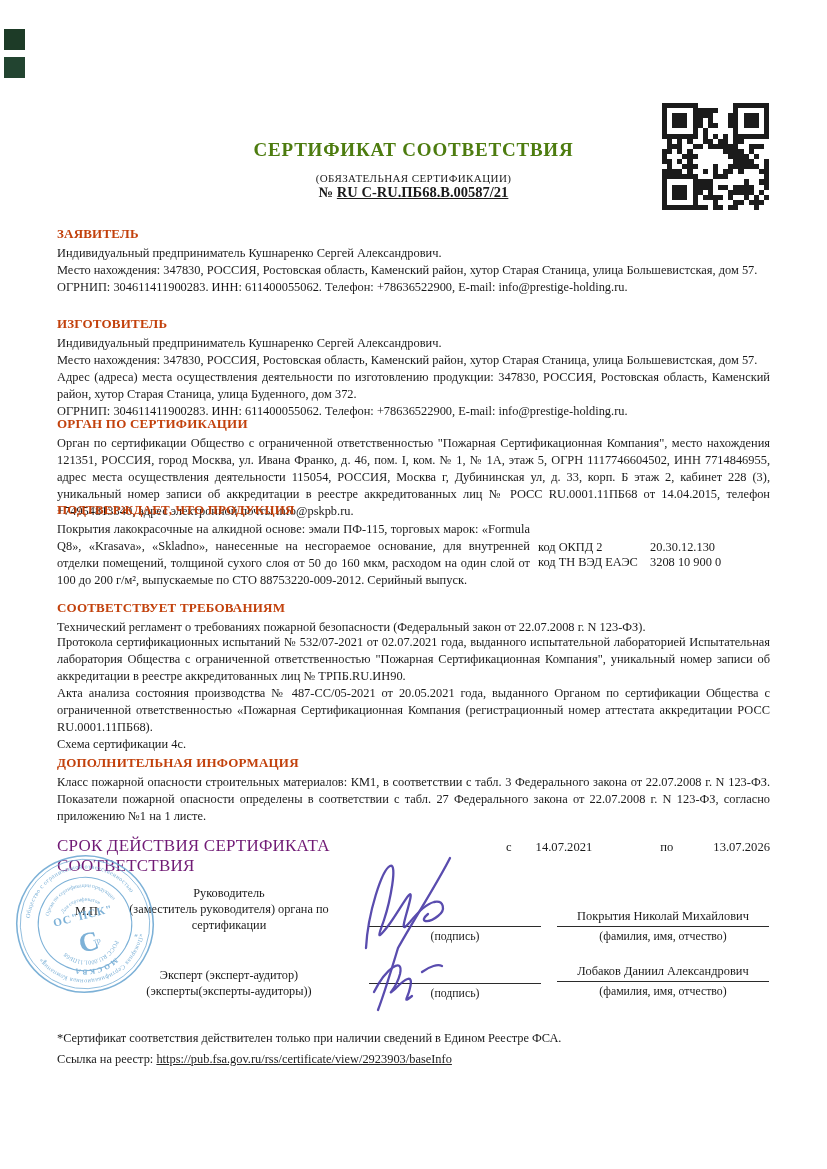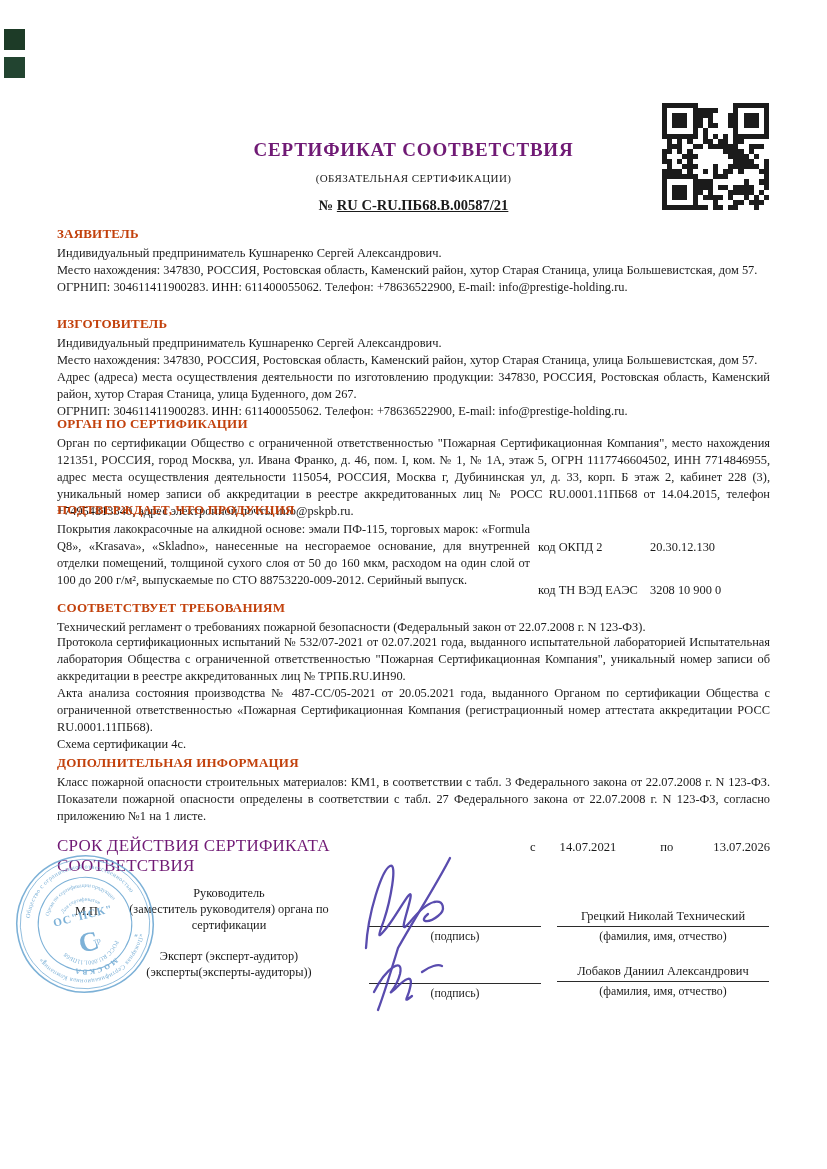--- a/index.html
+++ b/index.html
@@ -3,47 +3,47 @@
 <meta charset="utf-8">
 <style>
   html,body{margin:0;padding:0;background:#ffffff;}
   .page{position:relative;width:827px;height:1169px;background:#ffffff;overflow:hidden;
         font-family:"Liberation Serif","DejaVu Serif",serif;color:#1b1b1b;}
   .corner-mark{position:absolute;left:4px;width:21px;height:21px;}
   .cm1{top:29px;background:#1d3b27;}
   .cm2{top:57px;background:#224430;}
   .qr{position:absolute;left:662px;top:103px;width:107px;height:107px;}
   .header{position:absolute;left:57px;top:139px;width:713px;text-align:center;}
-  .title{font-size:19px;font-weight:700;letter-spacing:.8px;margin:0;color:#701a75;}
+  .title{font-size:19px;font-weight:700;letter-spacing:.8px;margin:0;color:#4d7c0f;}
   .subtitle{font-size:11px;letter-spacing:.4px;margin-top:11px;}
-  .cert-number{font-size:14.5px;font-weight:700;margin-top:13px;}
+  .cert-number{font-size:14.5px;font-weight:700;}
   .cert-number .num{text-decoration:underline;}
   .sec{position:absolute;left:57px;width:713px;}
   .sec h2{font-size:13px;font-weight:700;margin:0 0 3px 0;letter-spacing:.2px;color:#c2410c;}
   .sec p{font-size:12.4px;line-height:17px;margin:0;text-align:justify;}
   .s-applicant{top:226px;} .s-manufacturer{top:316px;} .s-certbody{top:416px;}
   .s-product{top:502px;} .s-requirements{top:600px;} .s-basis{top:634px;}
   .s-additional{top:755px;}
   .product-flex{display:flex;}
   .pdesc{width:473px;}
-  .pcodes{margin-left:8px;flex:1;display:flex;flex-direction:column;gap:28px;
+  .pcodes{margin-left:8px;flex:1;display:flex;flex-direction:column;
           padding-top:19px;font-size:12.4px;}
   .code-row{display:flex;}
   .code-label{width:104px;}
   .code-value{margin-left:8px;}
   .validity{position:absolute;left:57px;top:836px;width:713px;display:flex;
             align-items:baseline;font-size:12.6px;}
   .validity h2{font-size:17px;font-weight:400;margin:0;letter-spacing:.2px;color:#701a75;}
   .v-from-label{margin-left:74px;} .v-from-date{margin-left:24px;}
-  .v-to-label{margin-left:44px;} .v-to-date{margin-left:40px;}
+  .v-to-label{margin-left:68px;} .v-to-date{margin-left:40px;}
   .sigblock{position:absolute;left:57px;top:875px;width:713px;height:165px;font-size:12.3px;}
   .cell{position:absolute;}
   .mp{left:18px;top:29px;}
   .role{left:52px;width:240px;text-align:center;white-space:pre-line;line-height:16px;}
-  .role1{top:10px;} .role2{top:73px;}
+  .role1{top:10px;} .role2{top:92px;}
   .sig-cell{position:absolute;left:312px;width:172px;text-align:center;}
   .sig1{top:51px;} .sig2{top:108px;}
   .sig-cell .ln{height:0;border-bottom:1.3px solid #2b2b2b;}
   .sig-cell .cap,.name-cell .cap{font-size:11.8px;margin-top:2px;}
   .name-cell{position:absolute;left:500px;width:212px;text-align:center;}
   .name1{top:34px;} .name2{top:89px;}
   .name-cell .nm{font-size:12.4px;padding-bottom:2px;border-bottom:1.3px solid #2b2b2b;}
   .stamp{position:absolute;left:12px;top:851px;width:146px;height:146px;opacity:.9;}
   .ink{position:absolute;left:338px;top:852px;width:177px;height:170px;}
   .footer{position:absolute;left:57px;top:1028px;width:713px;font-size:12.4px;line-height:21px;}
@@ -316,21 +316,21 @@
     <h2>ЗАЯВИТЕЛЬ</h2>
     <p>Индивидуальный предприниматель Кушнаренко Сергей Александрович.</p>
     <p>Место нахождения: 347830, РОССИЯ, Ростовская область, Каменский район, хутор Старая Станица, улица Большевистская, дом 57.</p>
     <p>ОГРНИП: 304611411900283. ИНН: 611400055062. Телефон: +78636522900, E-mail: info@prestige-holding.ru.</p>
   </div>
 
   <div class="sec s-manufacturer">
     <h2>ИЗГОТОВИТЕЛЬ</h2>
     <p>Индивидуальный предприниматель Кушнаренко Сергей Александрович.</p>
     <p>Место нахождения: 347830, РОССИЯ, Ростовская область, Каменский район, хутор Старая Станица, улица Большевистская, дом 57.</p>
-    <p>Адрес (адреса) места осуществления деятельности по изготовлению продукции: 347830, РОССИЯ, Ростовская область, Каменский район, хутор Старая Станица, улица Буденного, дом 267.</p>
+    <p>Адрес (адреса) места осуществления деятельности по изготовлению продукции: 347830, РОССИЯ, Ростовская область, Каменский район, хутор Старая Станица, улица Буденного, дом 372.</p>
     <p>ОГРНИП: 304611411900283. ИНН: 611400055062. Телефон: +78636522900, E-mail: info@prestige-holding.ru.</p>
   </div>
 
   <div class="sec s-certbody">
     <h2>ОРГАН ПО СЕРТИФИКАЦИИ</h2>
     <p>Орган по сертификации Общество с ограниченной ответственностью "Пожарная Сертификационная Компания", место нахождения 121351, РОССИЯ, город Москва, ул. Ивана Франко, д. 46, пом. I, ком. № 1, № 1А, этаж 5, ОГРН 1117746604502, ИНН 7714846955, адрес места осуществления деятельности 115054, РОССИЯ, Москва г, Дубининская ул, д. 33, корп. Б этаж 2, кабинет 228 (3), уникальный номер записи об аккредитации в реестре аккредитованных лиц № РОСС RU.0001.11ПБ68 от 14.04.2015, телефон +74954813340, адрес электронной почты info@pskpb.ru.</p>
   </div>
 
   <div class="sec s-product">
     <h2>ПОДТВЕРЖДАЕТ, ЧТО ПРОДУКЦИЯ</h2>
@@ -376,21 +376,21 @@
   <div class="sigblock">
     <div class="cell mp">М.П.</div>
     <div class="cell role role1">Руководитель
 (заместитель руководителя) органа по
 сертификации</div>
     <div class="sig-cell sig1">
       <div class="ln"></div>
       <div class="cap">(подпись)</div>
     </div>
     <div class="name-cell name1">
-      <div class="nm">Грецкий Николай Технический</div>
+      <div class="nm">Покрытия Николай Михайлович</div>
       <div class="cap">(фамилия, имя, отчество)</div>
     </div>
     <div class="cell role role2">Эксперт (эксперт-аудитор)
 (эксперты(эксперты-аудиторы))</div>
     <div class="sig-cell sig2">
       <div class="ln"></div>
       <div class="cap">(подпись)</div>
     </div>
     <div class="name-cell name2">
       <div class="nm">Лобаков Даниил Александрович</div>
@@ -439,14 +439,21 @@
 
   <svg class="ink" viewBox="0 0 177 170">
     <g fill="none" stroke="#4c3da8" stroke-width="2.3" stroke-linecap="round" opacity="0.92">
       <path d="M28,96 C30,60 44,18 52,14 C60,10 52,50 46,68 C42,80 36,92 50,74 C62,58 76,30 72,48 C68,66 60,84 72,70 C80,60 88,52 96,50 C106,48 108,58 100,64 C90,72 80,70 90,62"></path>
       <path d="M112,6 C100,30 78,64 60,96 C54,116 46,142 40,158"></path>
       <path d="M36,140 C48,116 66,104 62,122 C58,138 46,146 58,136 C66,128 76,120 72,136 C70,146 64,152 74,144"></path>
       <path d="M84,120 C92,114 100,112 104,114"></path>
     </g>
   </svg>
 
+  <div class="footer">
+    <div>*Сертификат соответствия действителен только при наличии сведений в Едином Реестре ФСА.</div>
+    <div>
+      <span>Ссылка на реестр:</span>
+      <a href="#">https://pub.fsa.gov.ru/rss/certificate/view/2923903/baseInfo</a>
+    </div>
+  </div>
 
 </div>
 
 </body></html>

